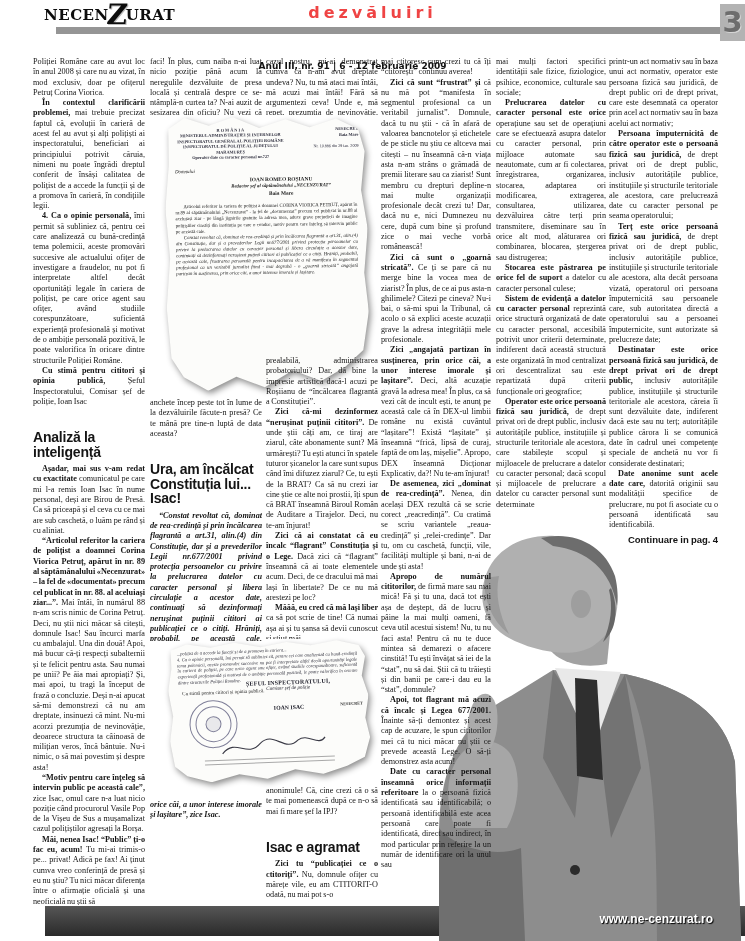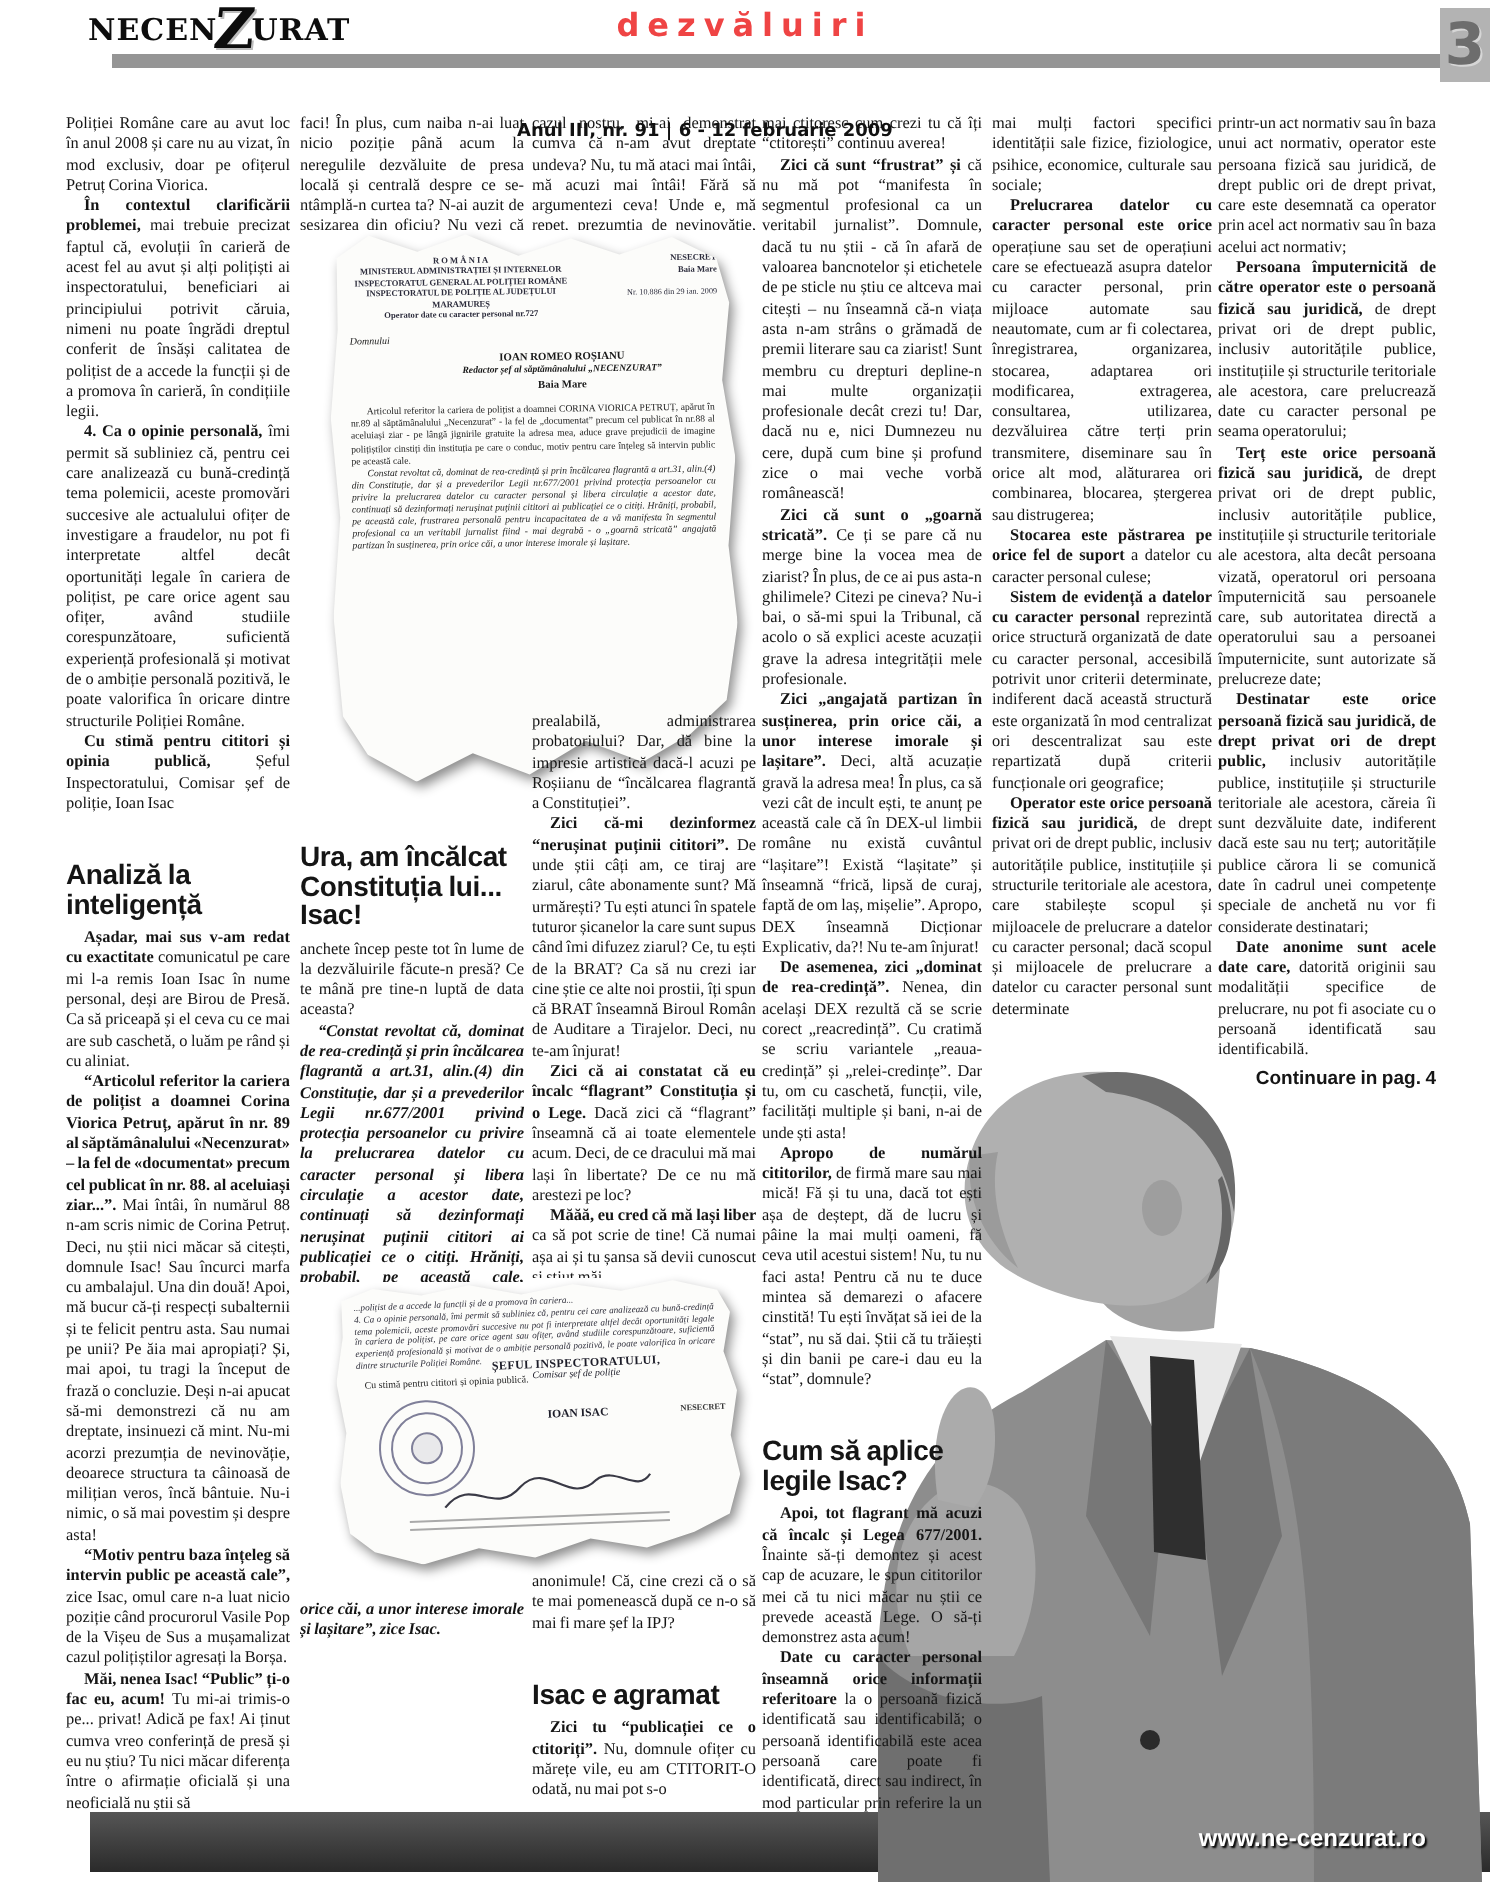--- a/index.html
+++ b/index.html
@@ -104,29 +104,29 @@
   <div class="issue-line">Anul III, nr. 91 | 6 - 12 februarie 2009</div>
 
   <div class="col" id="c1">
       <p class="para cont">Poliției Române care au avut loc în anul 2008 și care nu au vizat, în mod exclusiv, doar pe ofițerul Petruț Corina Viorica.</p>
       <p class="para"><span class="lead">În contextul clarificării problemei, </span>mai trebuie precizat faptul că, evoluții în carieră de acest fel au avut și alți polițiști ai inspectoratului, beneficiari ai principiului potrivit căruia, nimeni nu poate îngrădi dreptul conferit de însăși calitatea de polițist de a accede la funcții și de a promova în carieră, în condițiile legii.</p>
       <p class="para"><span class="lead">4. Ca o opinie personală, </span>îmi permit să subliniez că, pentru cei care analizează cu bună-credință tema polemicii, aceste promovări succesive ale actualului ofițer de investigare a fraudelor, nu pot fi interpretate altfel decât oportunități legale în cariera de polițist, pe care orice agent sau ofițer, având studiile corespunzătoare, suficientă experiență profesională și motivat de o ambiție personală pozitivă, le poate valorifica în oricare dintre structurile Poliției Române.</p>
       <p class="para"><span class="lead">Cu stimă pentru cititori și opinia publică, </span>Șeful Inspectoratului, Comisar șef de poliție, Ioan Isac</p>
       <p class="para heading">Analiză la inteligență</p>
       <p class="para"><span class="lead">Așadar, mai sus v-am redat cu exactitate </span>comunicatul pe care mi l-a remis Ioan Isac în nume personal, deși are Birou de Presă. Ca să priceapă și el ceva cu ce mai are sub caschetă, o luăm pe rând și cu aliniat.</p>
       <p class="para ilead"><span class="lead">“Articolul referitor la cariera de polițist a doamnei Corina Viorica Petruț, apărut în nr. 89 al săptămânalului «Necenzurat» – la fel de «documentat» precum cel publicat în nr. 88. al aceluiași ziar...”. </span>Mai întâi, în numărul 88 n-am scris nimic de Corina Petruț. Deci, nu știi nici măcar să citești, domnule Isac! Sau încurci marfa cu ambalajul. Una din două! Apoi, mă bucur că-ți respecți subalternii și te felicit pentru asta. Sau numai pe unii? Pe ăia mai apropiați? Și, mai apoi, tu tragi la început de frază o concluzie. Deși n-ai apucat să-mi demonstrezi că nu am dreptate, insinuezi că mint. Nu-mi acorzi prezumția de nevinovăție, deoarece structura ta câinoasă de milițian veros, încă bântuie. Nu-i nimic, o să mai povestim și despre asta!</p>
-      <p class="para ilead"><span class="lead">“Motiv pentru baza înțeleg să intervin public pe această cale”, </span>zice Isac, omul care n-a luat nicio poziție când procurorul Vasile Pop de la Vișeu de Sus a mușamalizat cazul polițiștilor agresați la Borșa.</p>
+      <p class="para ilead"><span class="lead">“Motiv pentru care înțeleg să intervin public pe această cale”, </span>zice Isac, omul care n-a luat nicio poziție când procurorul Vasile Pop de la Vișeu de Sus a mușamalizat cazul polițiștilor agresați la Borșa.</p>
       <p class="para"><span class="lead">Măi, nenea Isac! “Public” ți-o fac eu, acum! </span>Tu mi-ai trimis-o pe... privat! Adică pe fax! Ai ținut cumva vreo conferință de presă și eu nu știu? Tu nici măcar diferența între o afirmație oficială și una neoficială nu știi să</p>
     </div>
   <div class="col" id="c2a">
       <p class="para cont">faci! În plus, cum naiba n-ai luat nicio poziție până acum la neregulile dezvăluite de presa locală și centrală despre ce se-ntâmplă-n curtea ta? N-ai auzit de sesizarea din oficiu? Nu vezi că aproape toate marile</p>
     </div>
   <div class="col" id="c2b">
+      <p class="para cont">anchete încep peste tot în lume de la dezvăluirile făcute-n presă? Ce te mână pre tine-n luptă de data aceasta?</p>
       <p class="para heading">Ura, am încălcat Constituția lui... Isac!</p>
-      <p class="para cont">anchete încep peste tot în lume de la dezvăluirile făcute-n presă? Ce te mână pre tine-n luptă de data aceasta?</p>
       <p class="para allbi">“Constat revoltat că, dominat de rea-credință și prin încălcarea flagrantă a art.31, alin.(4) din Constituție, dar și a prevederilor Legii nr.677/2001 privind protecția persoanelor cu privire la prelucrarea datelor cu caracter personal și libera circulație a acestor date, continuați să dezinformați nerușinat puținii cititori ai publicației ce o citiți. Hrăniți, probabil, pe această cale, frustrarea personală pentru incapacitatea de a vă manifesta în segmentul profesional ca un veritabil jurnalist fiind - mai degrabă - o «goarnă stricată» angajată partizan în susținerea, prin</p>
     </div>
   <div class="col" id="c2c">
       <p class="para cont allbi">orice căi, a unor interese imorale și lașitare”, zice Isac.</p>
     </div>
   <div class="col" id="c3a">
       <p class="para cont">cazul nostru, mi-ai demonstrat cumva că n-am avut dreptate undeva? Nu, tu mă ataci mai întâi, mă acuzi mai întâi! Fără să argumentezi ceva! Unde e, mă repet, prezumția de nevinovăție, unde este cercetarea</p>
     </div>
   <div class="col" id="c3b">
       <p class="para cont">prealabilă, administrarea probatoriului? Dar, dă bine la impresie artistică dacă-l acuzi pe Roșiianu de “încălcarea flagrantă a Constituției”.</p>
@@ -139,21 +139,20 @@
       <p class="para heading">Isac e agramat</p>
       <p class="para"><span class="lead">Zici tu “publicației ce o ctitoriți”. </span>Nu, domnule ofițer cu mărețe vile, eu am CTITORIT-O odată, nu mai pot s-o</p>
     </div>
   <div class="col" id="c4">
       <p class="para cont">mai ctitoresc cum crezi tu că îți “ctitorești” continuu averea!</p>
       <p class="para"><span class="lead">Zici că sunt “frustrat” și </span>că nu mă pot “manifesta în segmentul profesional ca un veritabil jurnalist”. Domnule, dacă tu nu știi - că în afară de valoarea bancnotelor și etichetele de pe sticle nu știu ce altceva mai citești – nu înseamnă că-n viața asta n-am strâns o grămadă de premii literare sau ca ziarist! Sunt membru cu drepturi depline-n mai multe organizații profesionale decât crezi tu! Dar, dacă nu e, nici Dumnezeu nu cere, după cum bine și profund zice o mai veche vorbă românească!</p>
       <p class="para"><span class="lead">Zici că sunt o „goarnă stricată”. </span>Ce ți se pare că nu merge bine la vocea mea de ziarist? În plus, de ce ai pus asta-n ghilimele? Citezi pe cineva? Nu-i bai, o să-mi spui la Tribunal, că acolo o să explici aceste acuzații grave la adresa integrității mele profesionale.</p>
       <p class="para ilead"><span class="lead">Zici „angajată partizan în susținerea, prin orice căi, a unor interese imorale și lașitare”. </span>Deci, altă acuzație gravă la adresa mea! În plus, ca să vezi cât de incult ești, te anunț pe această cale că în DEX-ul limbii române nu există cuvântul “lașitare”! Există “lașitate” și înseamnă “frică, lipsă de curaj, faptă de om laș, mișelie”. Apropo, DEX înseamnă Dicționar Explicativ, da?! Nu te-am înjurat!</p>
       <p class="para"><span class="lead">De asemenea, zici „dominat de rea-credință”. </span>Nenea, din același DEX rezultă că se scrie corect „reacredință”. Cu cratimă se scriu variantele „reaua-credință” și „relei-credințe”. Dar tu, om cu caschetă, funcții, vile, facilități multiple și bani, n-ai de unde ști asta!</p>
       <p class="para"><span class="lead">Apropo de numărul cititorilor, </span>de firmă mare sau mai mică! Fă și tu una, dacă tot ești așa de deștept, dă de lucru și pâine la mai mulți oameni, fă ceva util acestui sistem! Nu, tu nu faci asta! Pentru că nu te duce mintea să demarezi o afacere cinstită! Tu ești învățat să iei de la “stat”, nu să dai. Știi că tu trăiești și din banii pe care-i dau eu la “stat”, domnule?</p>
-      <p class="para heading">Cum să aplice legile Isac?</p>
       <p class="para"><span class="lead">Apoi, tot flagrant mă acuzi că încalc și Legea 677/2001. </span>Înainte să-ți demontez și acest cap de acuzare, le spun cititorilor mei că tu nici măcar nu știi ce prevede această Lege. O să-ți demonstrez asta acum!</p>
       <p class="para"><span class="lead">Date cu caracter personal înseamnă orice informații referitoare </span>la o persoană fizică identificată sau identificabilă; o persoană identificabilă este acea persoană care poate fi identificată, direct sau indirect, în mod particular prin referire la un număr de identificare ori la unul sau</p>
     </div>
   <div class="col" id="c5">
       <p class="para cont">mai mulți factori specifici identității sale fizice, fiziologice, psihice, economice, culturale sau sociale;</p>
       <p class="para"><span class="lead">Prelucrarea datelor cu caracter personal este orice </span>operațiune sau set de operațiuni care se efectuează asupra datelor cu caracter personal, prin mijloace automate sau neautomate, cum ar fi colectarea, înregistrarea, organizarea, stocarea, adaptarea ori modificarea, extragerea, consultarea, utilizarea, dezvăluirea către terți prin transmitere, diseminare sau în orice alt mod, alăturarea ori combinarea, blocarea, ștergerea sau distrugerea;</p>
       <p class="para"><span class="lead">Stocarea este păstrarea pe orice fel de suport </span>a datelor cu caracter personal culese;</p>
       <p class="para"><span class="lead">Sistem de evidență a datelor cu caracter personal </span>reprezintă orice structură organizată de date cu caracter personal, accesibilă potrivit unor criterii determinate, indiferent dacă această structură este organizată în mod centralizat ori descentralizat sau este repartizată după criterii funcționale ori geografice;</p>
       <p class="para"><span class="lead">Operator este orice persoană fizică sau juridică, </span>de drept privat ori de drept public, inclusiv autoritățile publice, instituțiile și structurile teritoriale ale acestora, care stabilește scopul și mijloacele de prelucrare a datelor cu caracter personal; dacă scopul și mijloacele de prelucrare a datelor cu caracter personal sunt determinate</p>
     </div>

